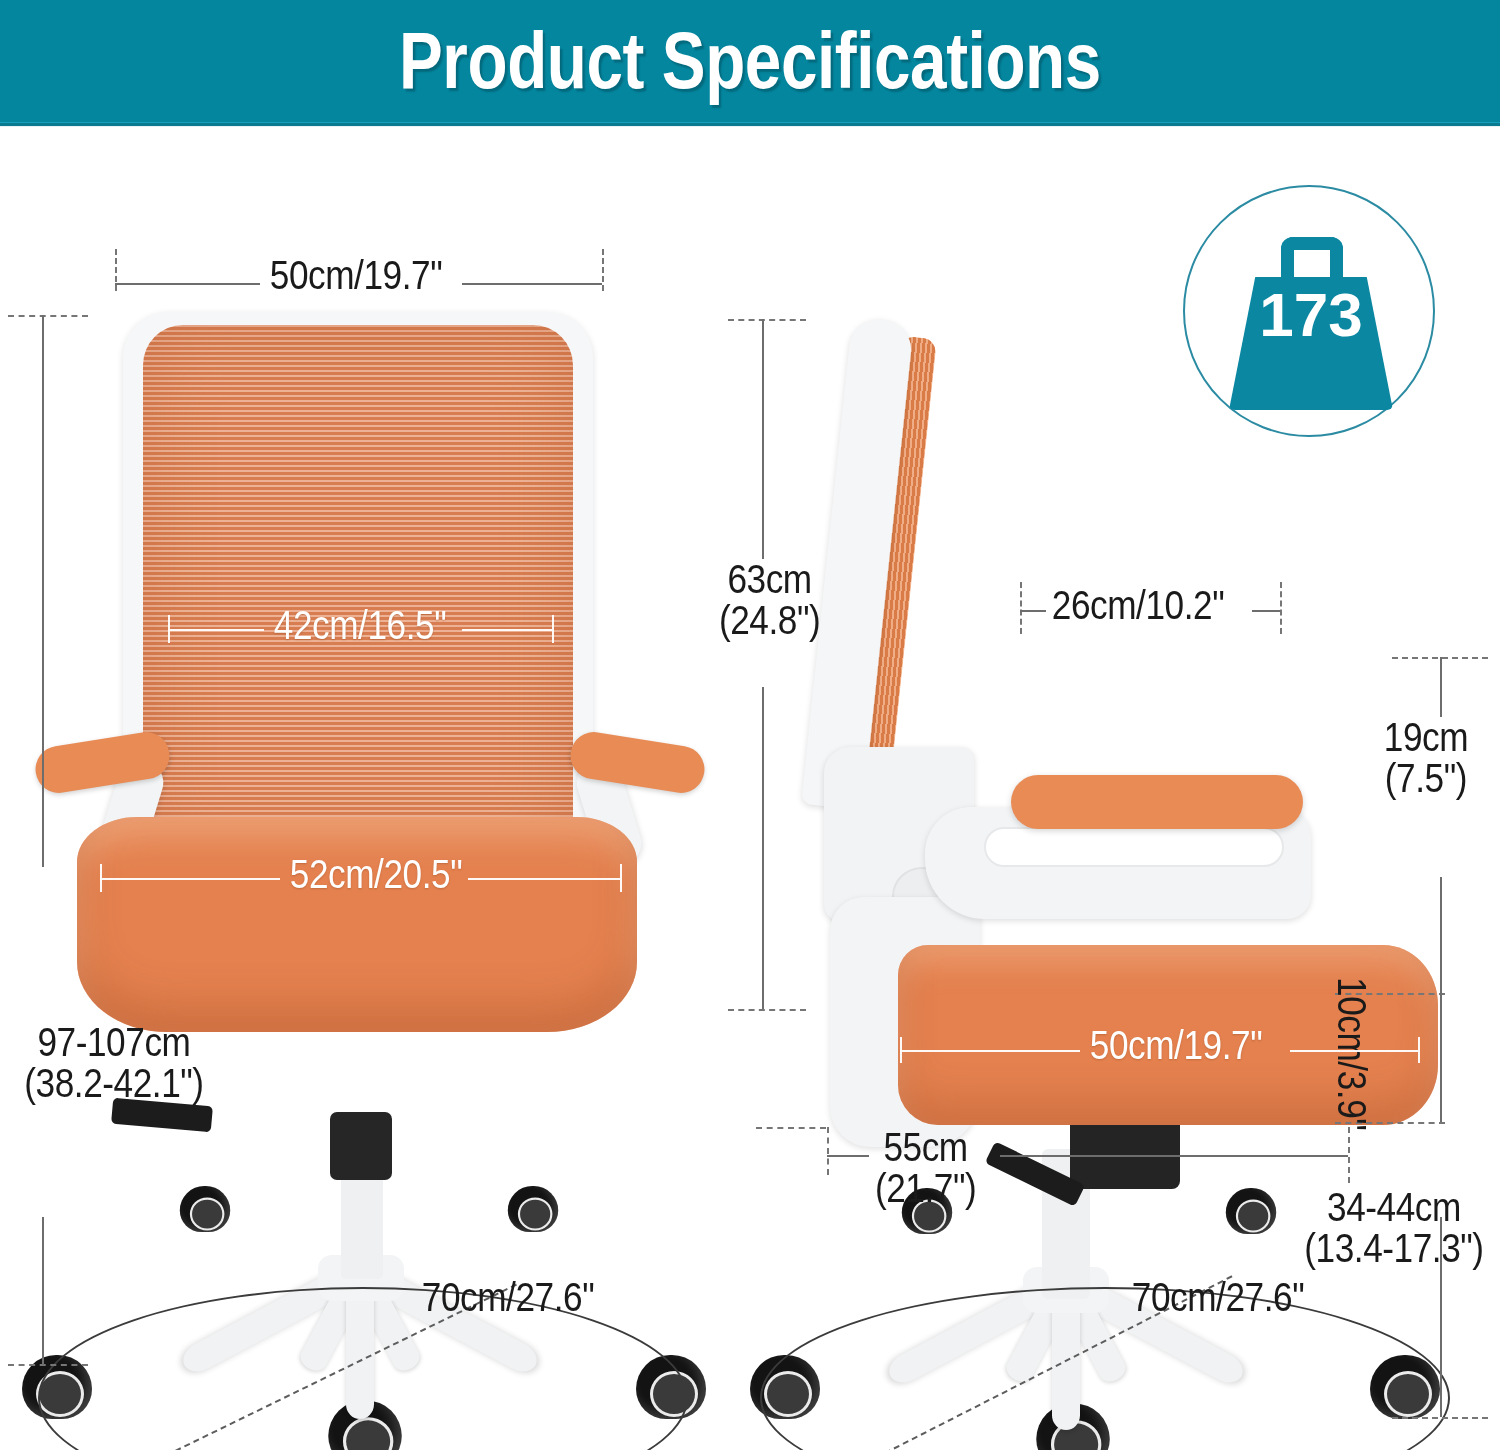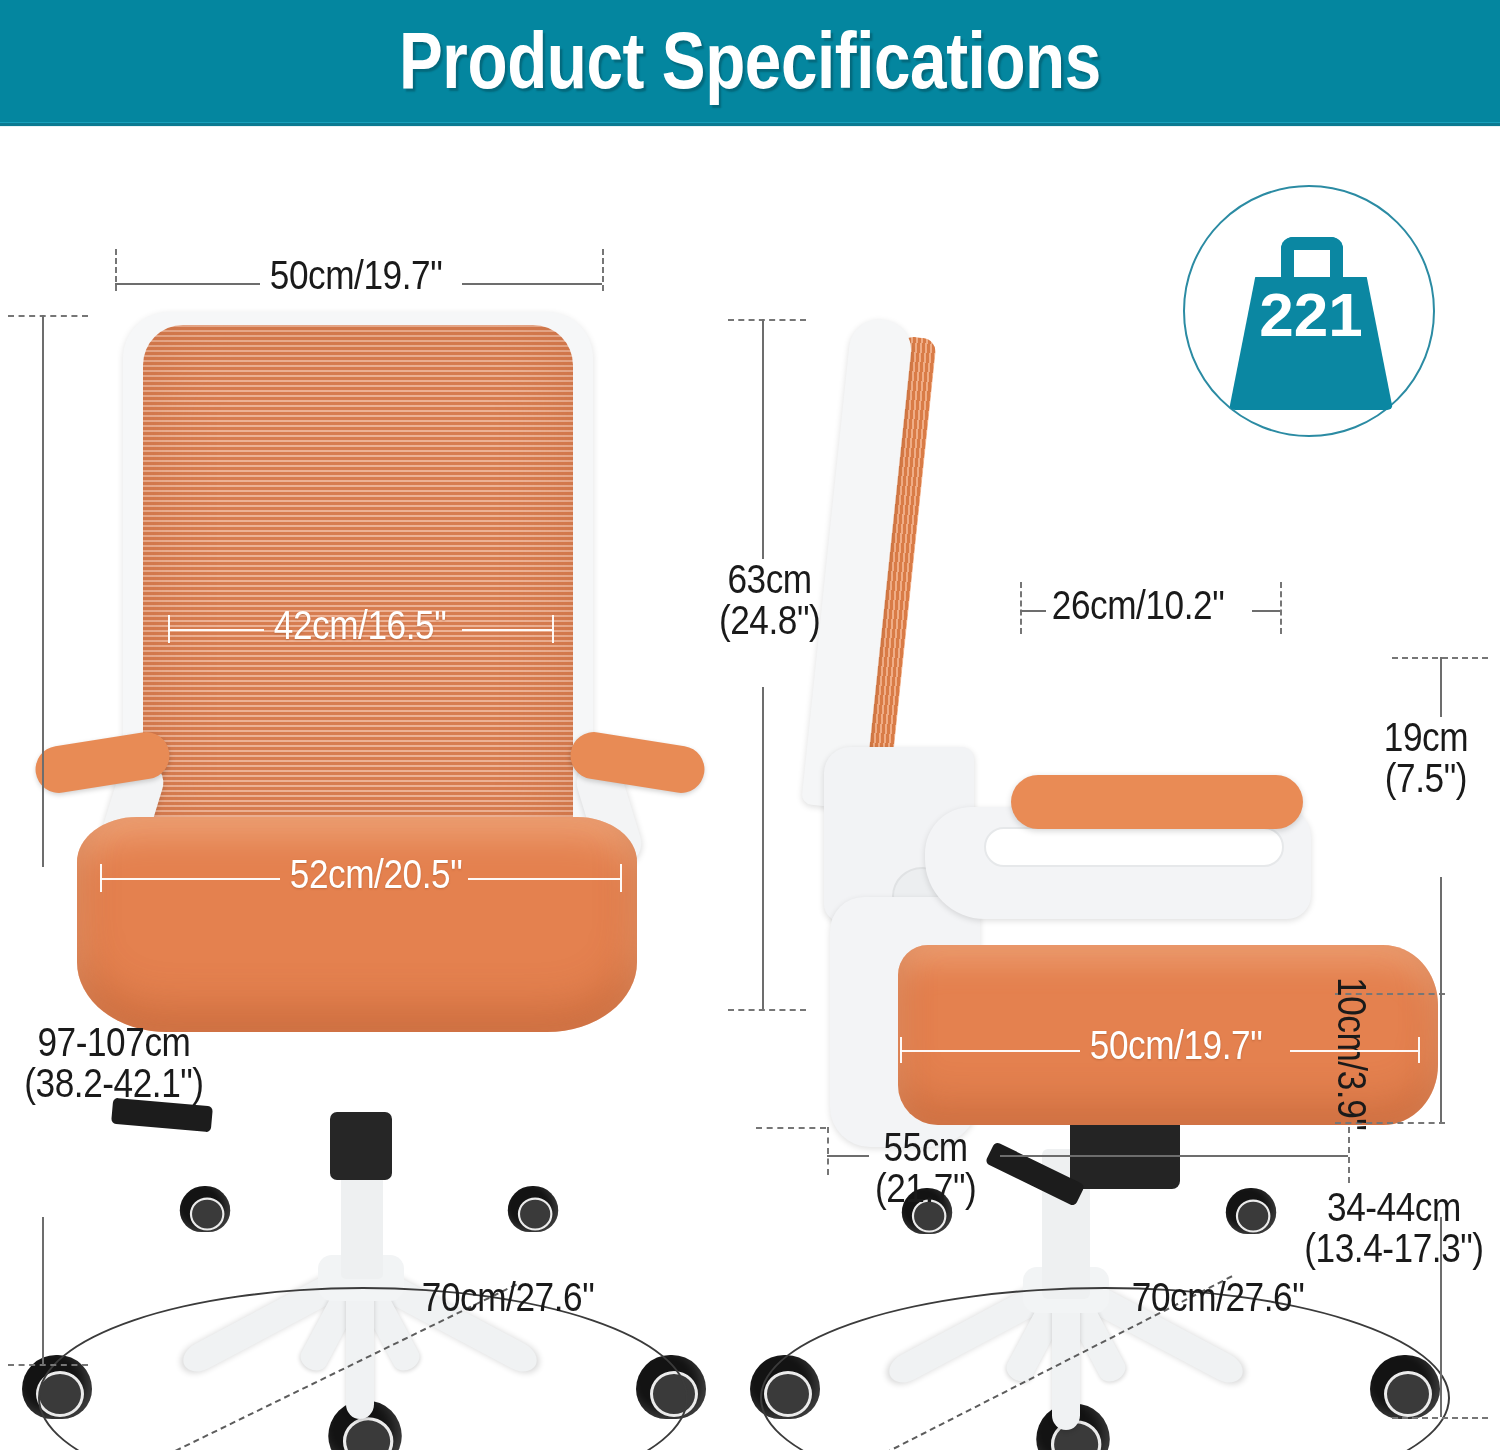--- a/index.html
+++ b/index.html
@@ -282,21 +282,21 @@
 <div id="header-bar">
   <div id="header-title">Product Specifications</div>
 </div>
 <div id="header-underline"></div>
 
 <div id="canvas">
 
   <div id="weight-badge">
     <div class="handle"></div>
     <div class="body"></div>
-    <div class="kgnum">221</div>
+    <div class="kgnum">173</div>
   </div>
 
   <div id="chair-front">
 
     <div class="fc-caster" style="left:22px;  top:1228px;"></div>
     <div class="fc-caster" style="left:636px; top:1228px;"></div>
     <div class="fc-caster" style="left:170px; top:1050px; transform:scale(0.72);"></div>
     <div class="fc-caster" style="left:498px; top:1050px; transform:scale(0.72);"></div>
     <div class="fc-caster" style="left:330px; top:1275px; transform:scale(1.05);"></div>
 

